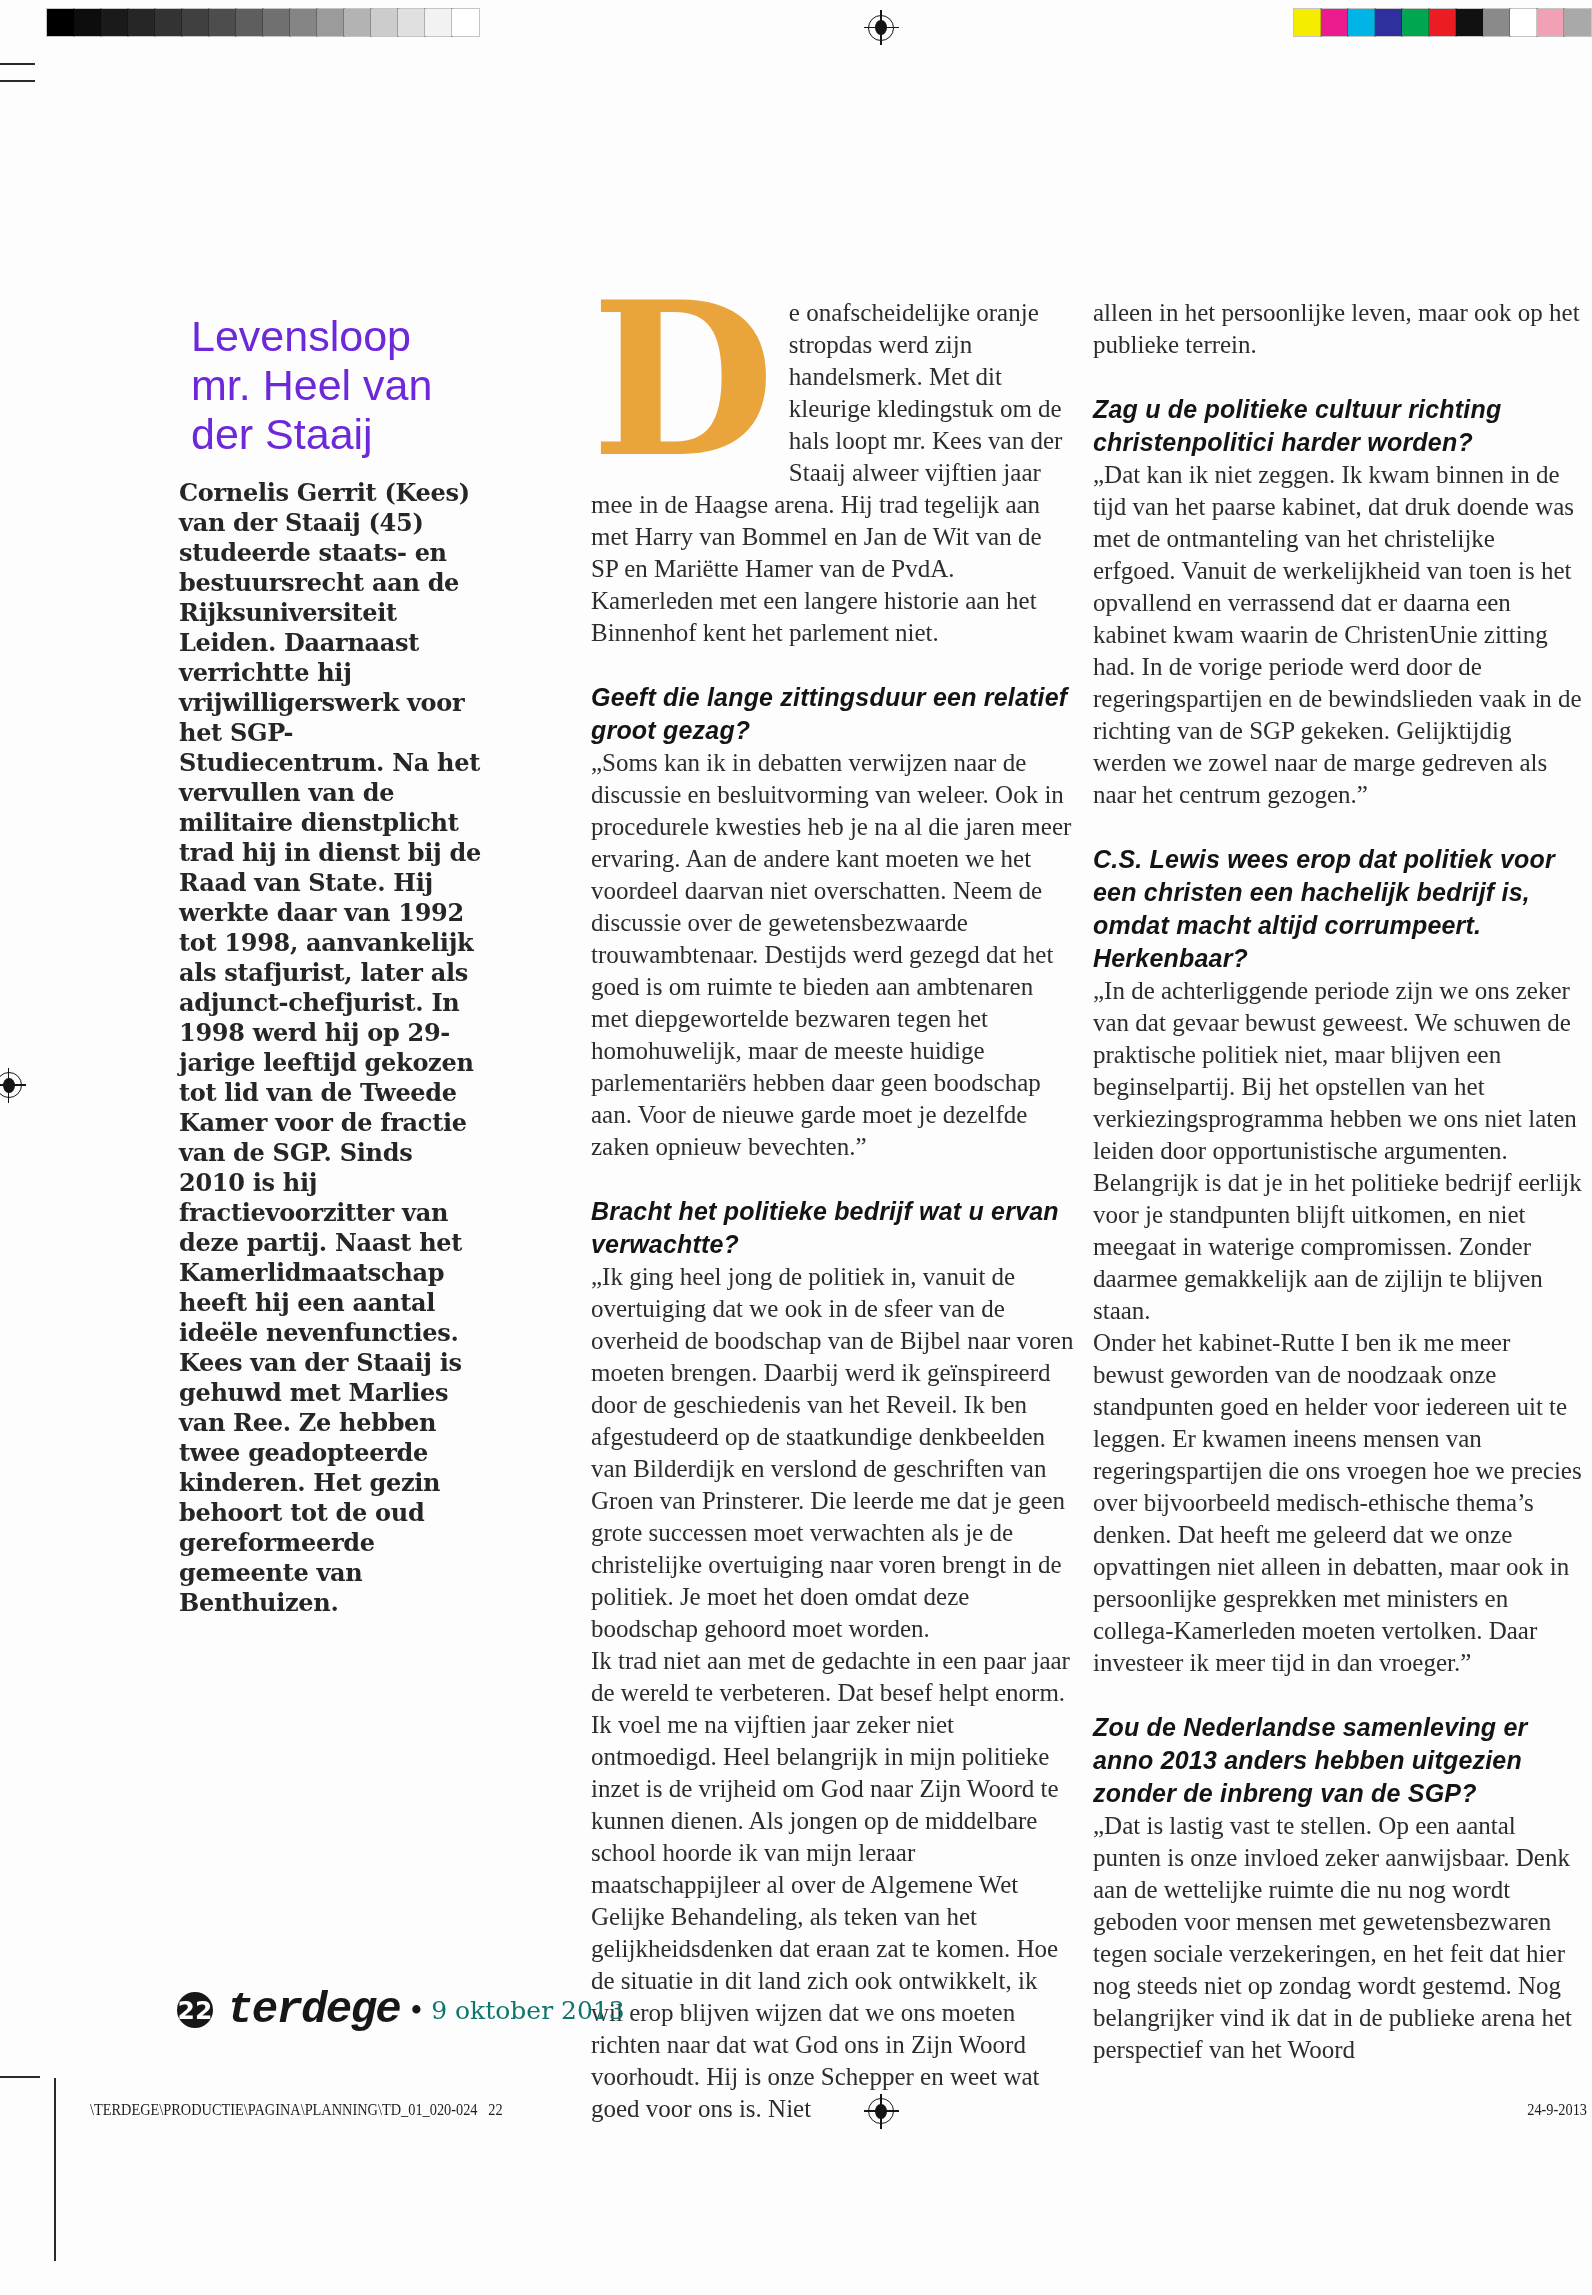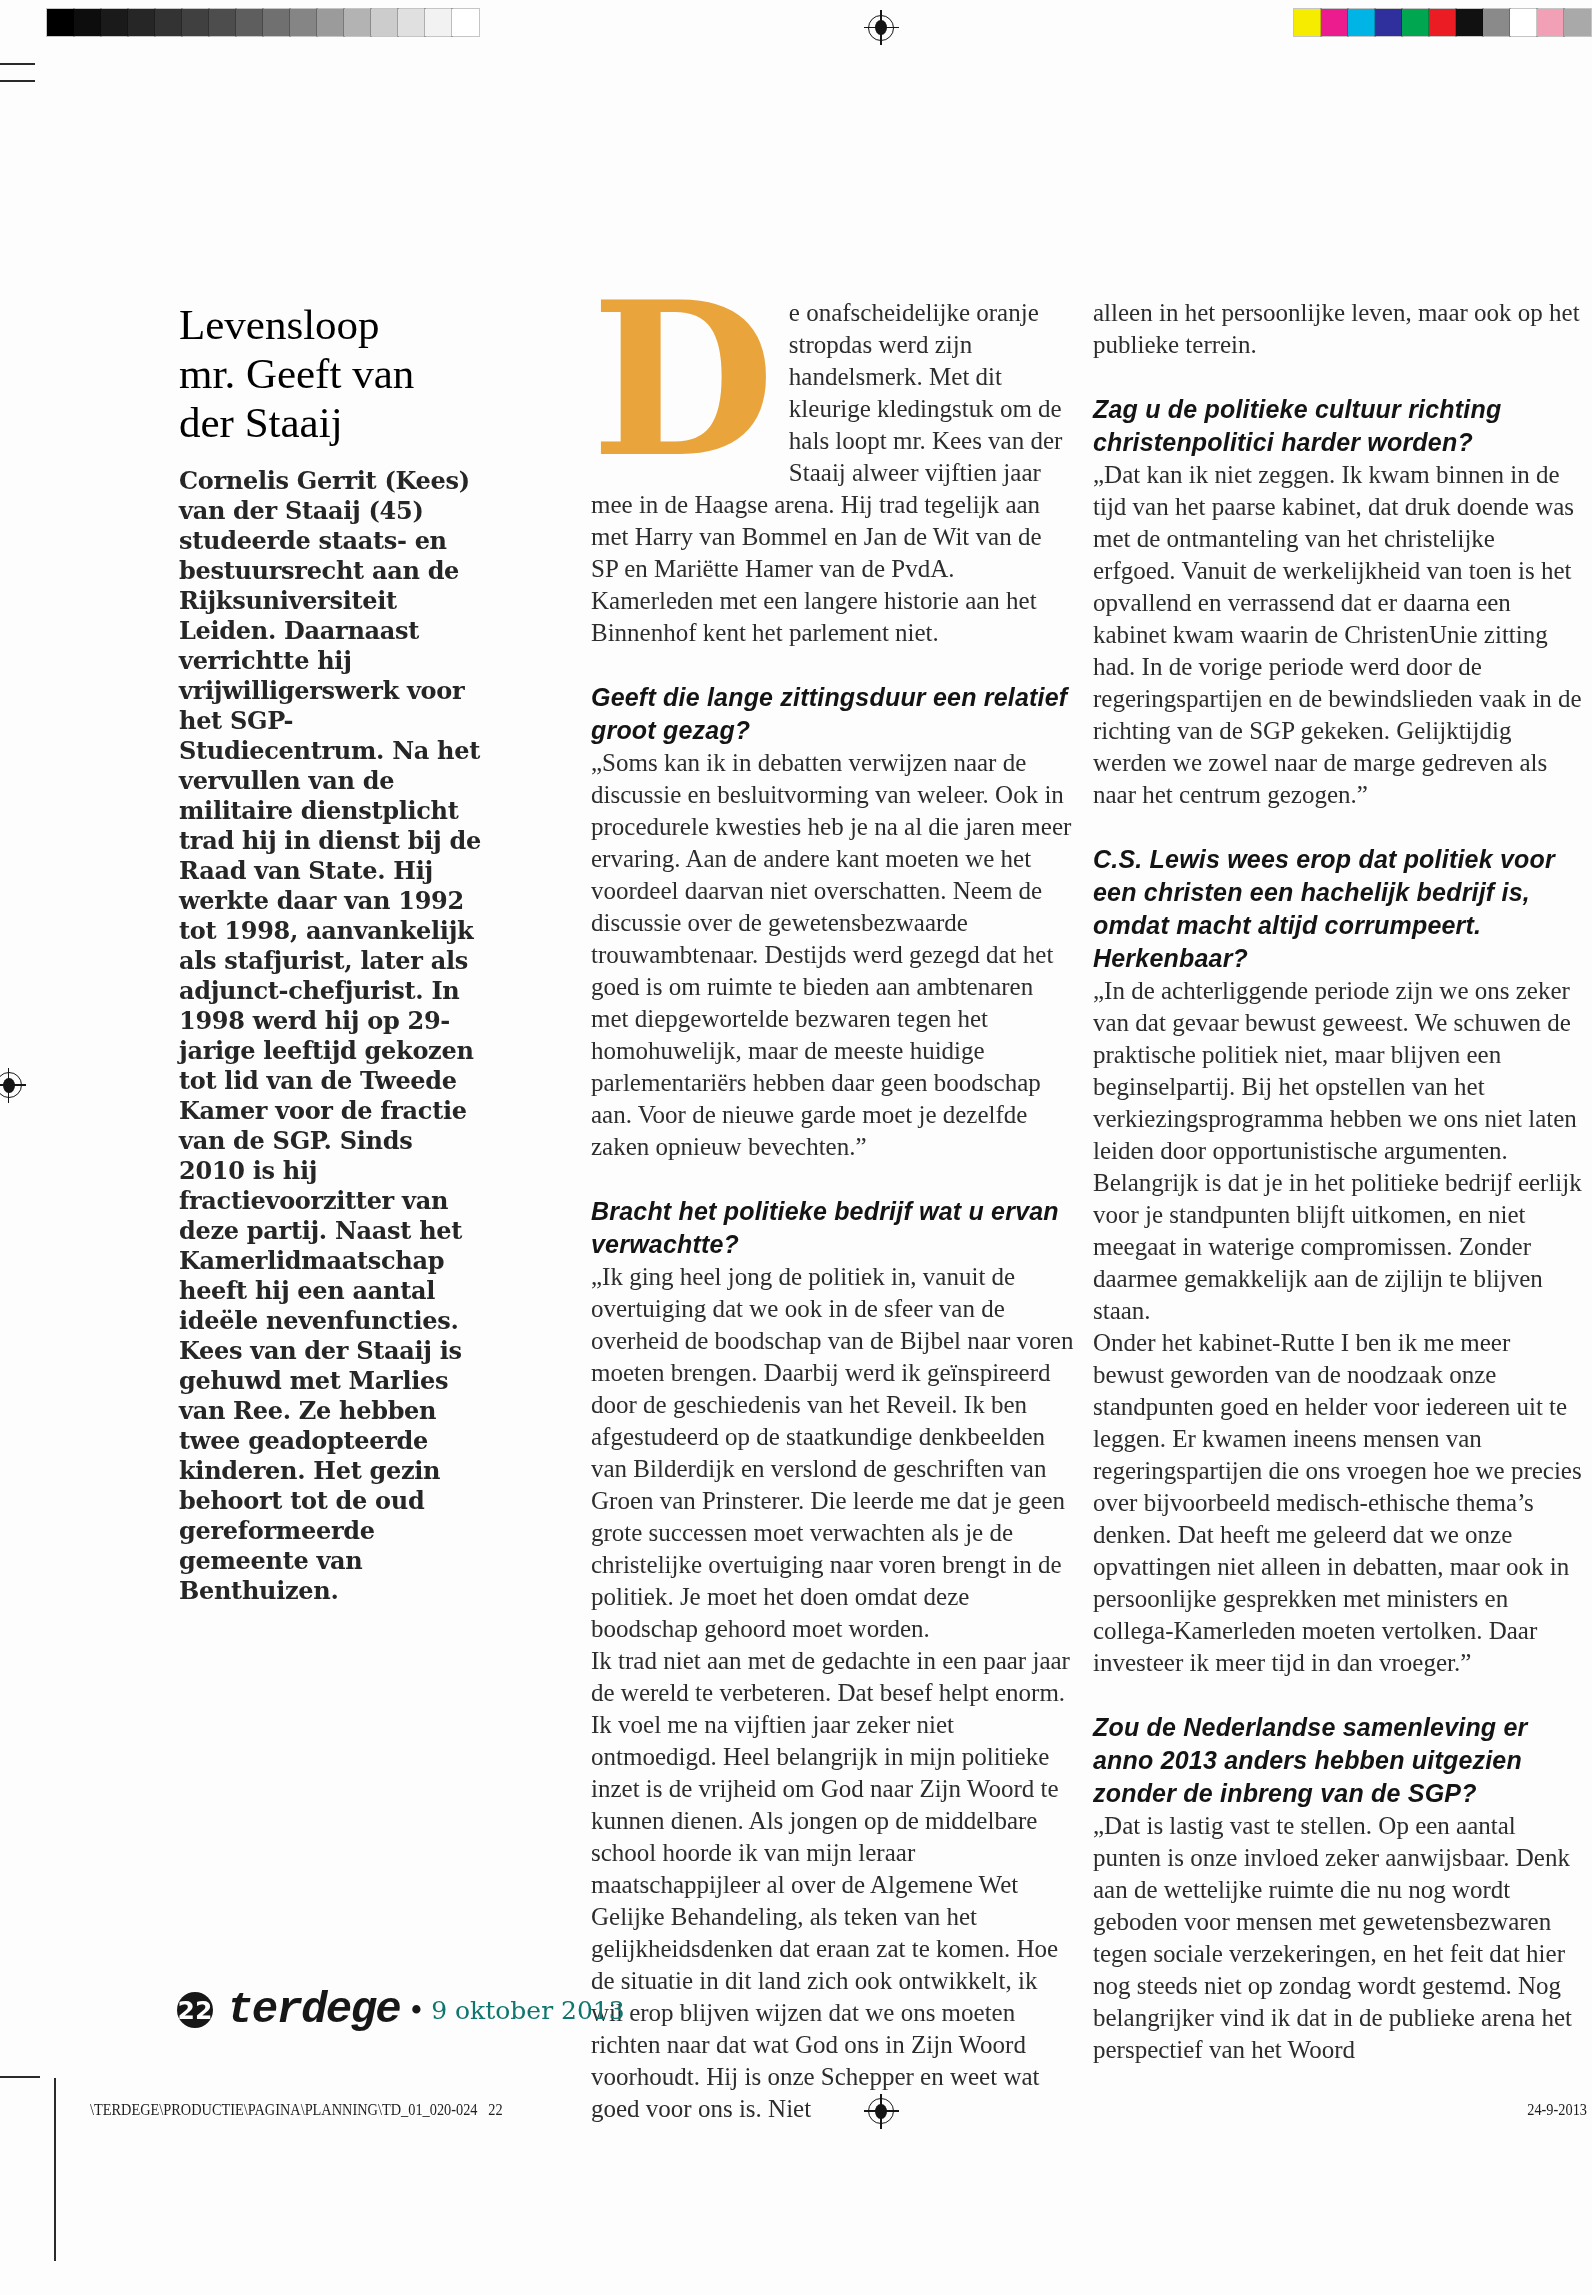--- a/index.html
+++ b/index.html
@@ -13,22 +13,22 @@
   .bar-color .swatch{width:27px;}
   .regmark{position:absolute;width:35px;height:35px;}
   .rm-ring{position:absolute;left:4.3px;top:4.3px;width:24px;height:24px;border:1.7px solid #151515;border-radius:50%;}
   .rm-h{position:absolute;left:0;top:16.4px;width:35px;height:1.7px;background:#151515;}
   .rm-v{position:absolute;left:16.4px;top:0;width:1.7px;height:35px;background:#151515;}
   .rm-dot{position:absolute;left:11.2px;top:9.5px;width:12px;height:15.5px;background:#151515;border-radius:50%;}
   .crop-h{position:absolute;height:1.7px;background:#2a2a2a;}
   .crop-v{position:absolute;width:1.7px;background:#2a2a2a;}
   
   .col-left{position:absolute;left:179px;top:300px;width:307px;}
-  .title{margin:0;font-family:Liberation Serif, serif;font-weight:normal;
-         font-size:43px;line-height:49px;color:#000000;letter-spacing:0;}
+  .title{margin:12px;font-family:Liberation Sans, sans-serif;font-weight:normal;
+         font-size:43px;line-height:49px;color:#6d28d9;letter-spacing:0;}
   .title span{display:block;}
   .bio{margin:19px 0 4px 0;font-family:"DejaVu Serif",serif;font-weight:bold;
        font-size:24px;line-height:30px;color:#262626;letter-spacing:-0.3px;}
   
   .col-mid{position:absolute;left:591px;top:297px;width:483px;}
   .col-right{position:absolute;left:1093px;top:297px;width:490px;}
   .a,.lead{margin:0;font-size:25px;line-height:32px;color:#2d2d2d;}
   .q{margin:32px 0 0 0;font-family:"Liberation Sans",sans-serif;font-weight:bold;
      font-size:25px;line-height:33px;color:#141414;letter-spacing:0.2px;font-style:italic;}
   .dropcap{float:left;font-family:"DejaVu Serif",serif;font-weight:bold;color:#e9a43c;
@@ -105,21 +105,21 @@
   </div>
 
   <div class="crop-h" style="left:0;top:63px;width:35px;"></div>
   <div class="crop-h" style="left:0;top:80px;width:35px;"></div>
   <div class="crop-h" style="left:0;top:2076px;width:40px;"></div>
   <div class="crop-v" style="left:54px;top:2078px;height:183px;"></div>
 
   <div class="col-left">
     <h1 class="title">
       <span>Levensloop</span>
-      <span>mr. Geeft van</span>
+      <span>mr. Heel van</span>
       <span>der Staaij</span>
     </h1>
     <p class="bio">Cornelis Gerrit (Kees) van der Staaij (45) studeerde staats- en bestuursrecht aan de Rijksuniversiteit Leiden. Daarnaast verrichtte hij vrijwilligerswerk voor het SGP-Studiecentrum. Na het vervullen van de militaire dienstplicht trad hij in dienst bij de Raad van State. Hij werkte daar van 1992 tot 1998, aanvankelijk als stafjurist, later als adjunct-chefjurist. In 1998 werd hij op 29-jarige leeftijd gekozen tot lid van de Tweede Kamer voor de fractie van de SGP. Sinds 2010 is hij fractievoorzitter van deze partij. Naast het Kamerlidmaatschap heeft hij een aantal ideële nevenfuncties. Kees van der Staaij is gehuwd met Marlies van Ree. Ze hebben twee geadopteerde kinderen. Het gezin behoort tot de oud gereformeerde gemeente van Benthuizen.</p>
   </div>
 
   <div class="col-mid">
     <p class="lead">
       <span class="dropcap">D</span><span>e onafscheidelijke oranje stropdas werd zijn handelsmerk. Met dit kleurige kledingstuk om de hals loopt mr. Kees van der Staaij alweer vijftien jaar mee in de Haagse arena. Hij trad tegelijk aan met Harry van Bommel en Jan de Wit van de SP en Mariëtte Hamer van de PvdA. Kamerleden met een langere historie aan het Binnenhof kent het parlement niet.</span>
     </p>
     <h2 class="q">Geeft die lange zittingsduur een relatief groot gezag?</h2>

